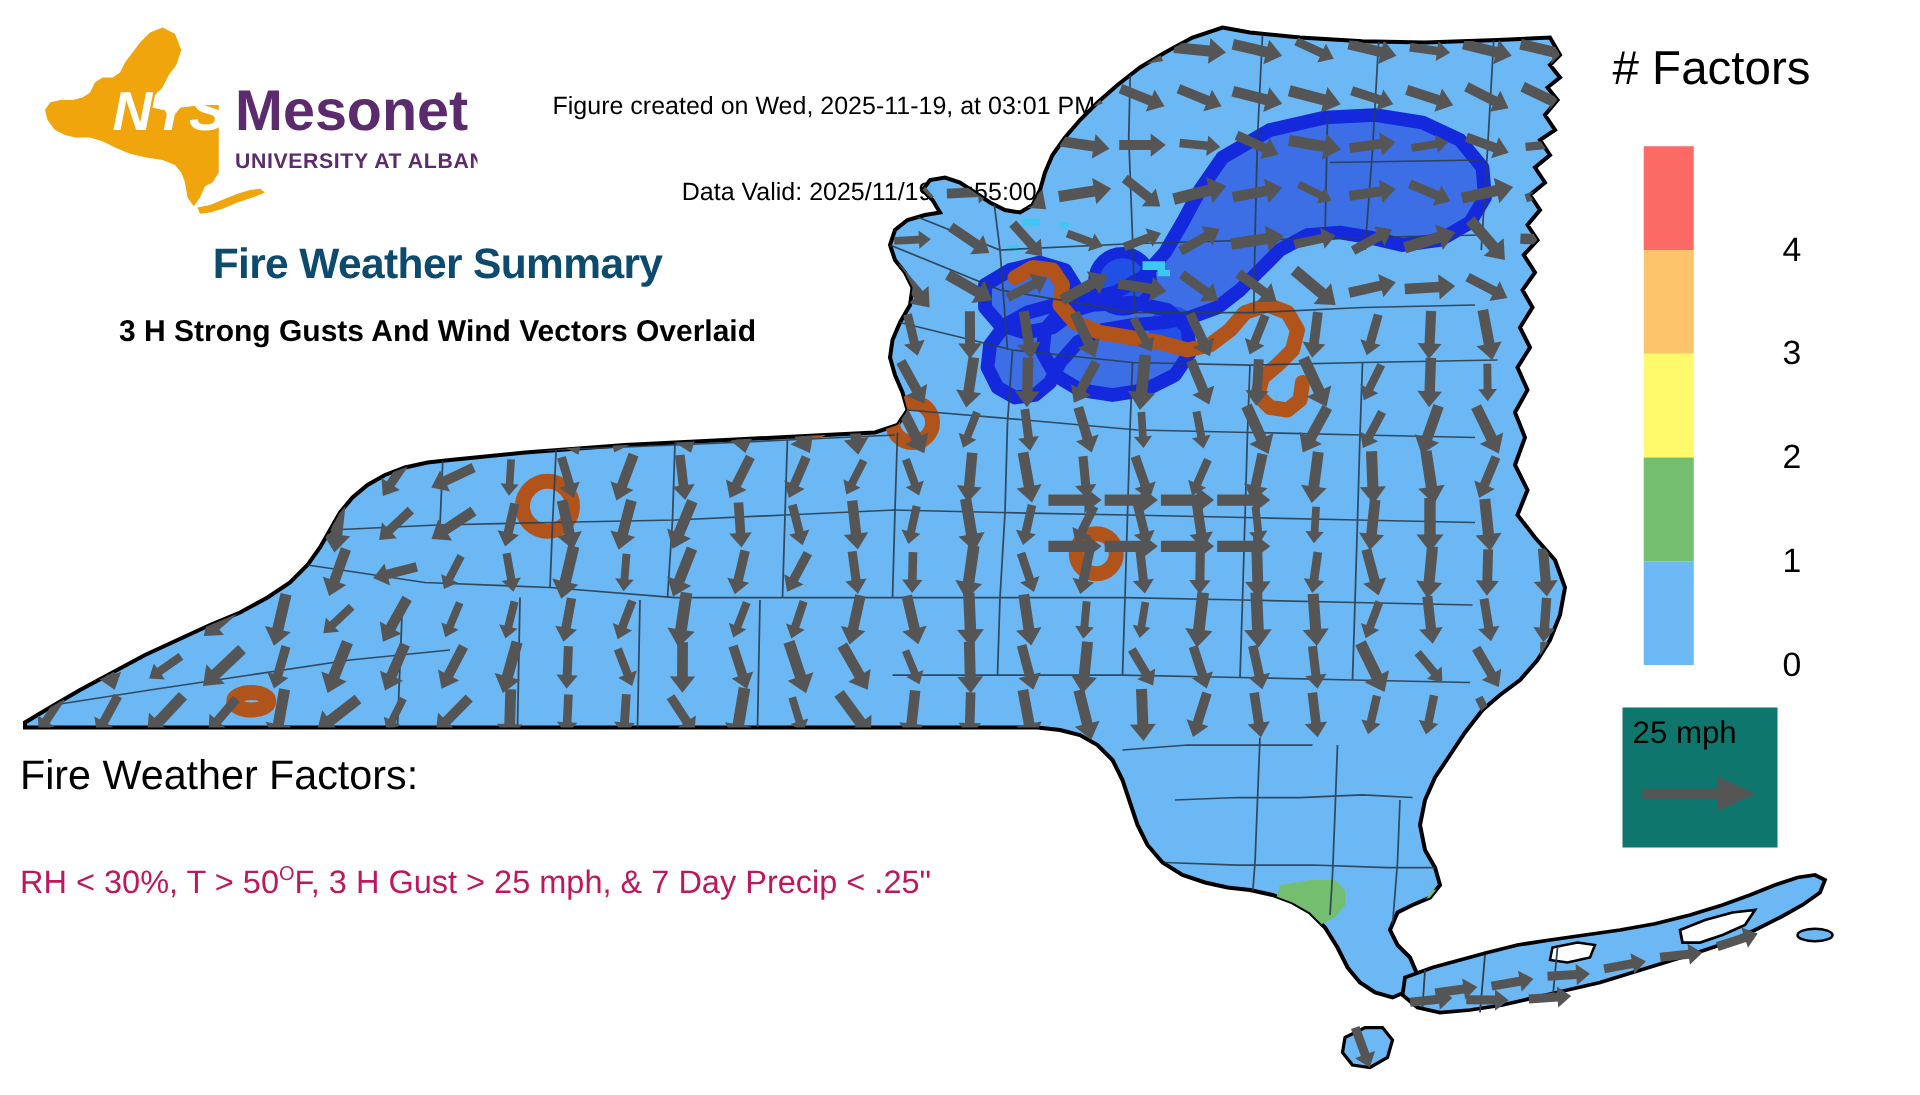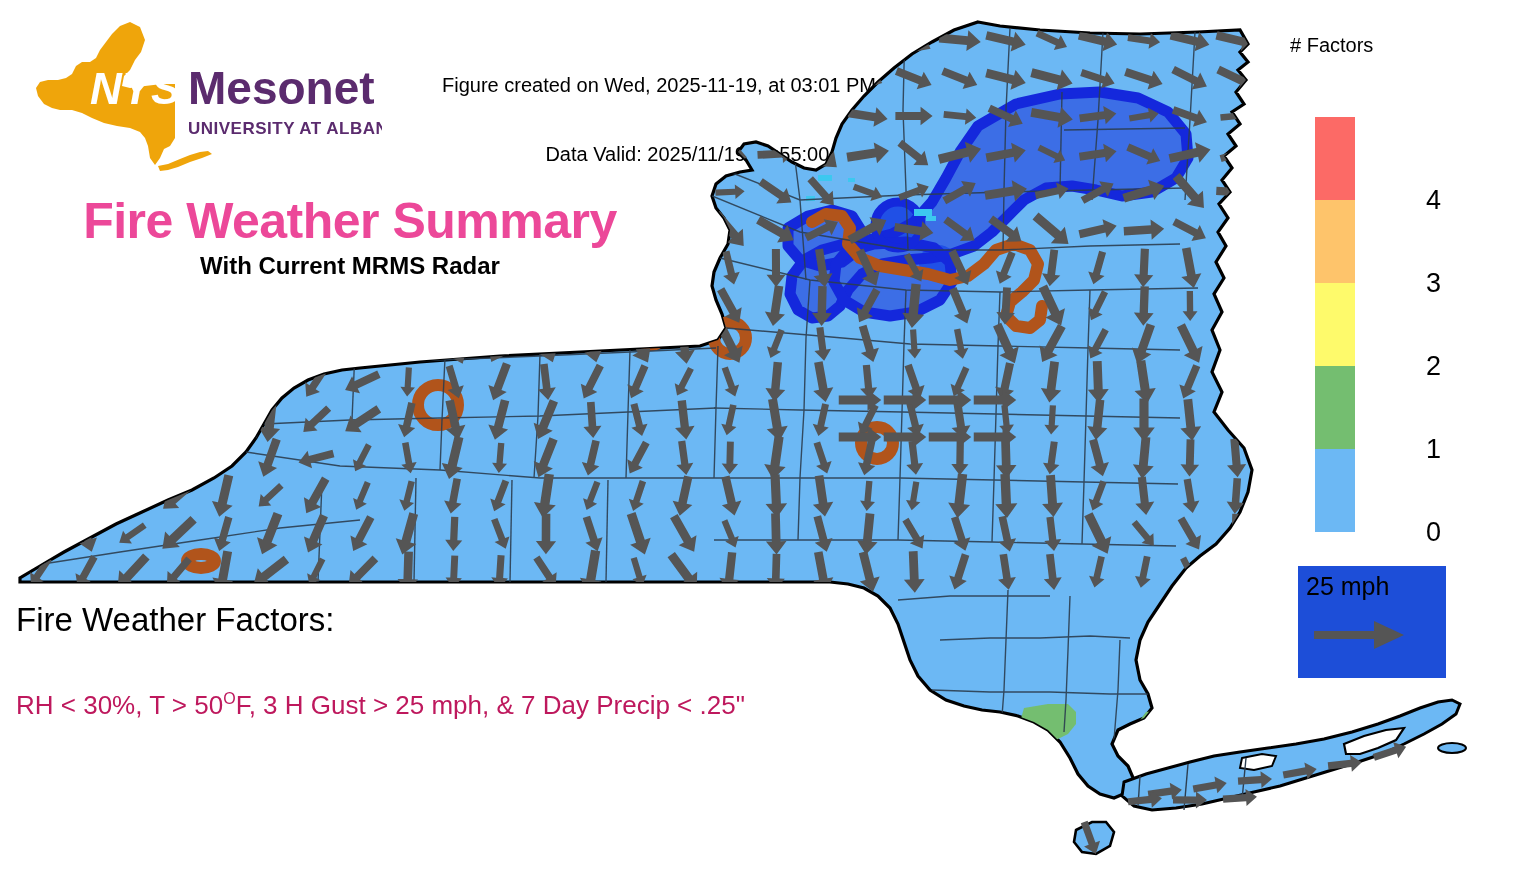--- a/index.html
+++ b/index.html
@@ -23,21 +23,21 @@
   }
 
   
   .logo-wrap{position:absolute;left:12px;top:18px;width:370px;height:160px;}
   .logo-wrap svg{display:block;}
 
   
   .title-main{
     position:absolute;left:40px;top:192px;width:620px;
     text-align:center;
-    font-size:50px;font-weight:bold;color:#ec4899;letter-spacing:-0.5px;
+    font-size:34px;font-weight:bold;color:#0c4a6e;letter-spacing:-0.5px;
   }
   .title-sub{
     position:absolute;left:20px;top:252px;width:660px;
     text-align:center;
     font-size:24px;font-weight:bold;color:#000;line-height:27px;
   }
 
   
   .factors-head{
     position:absolute;left:16px;top:601px;
@@ -48,37 +48,37 @@
     font-size:26px;color:#be185d;white-space:nowrap;
   }
   .fl1{top:690px;}
   .fl2{top:740px;}
   .fl3{top:818px;}
   .sup{font-size:16px;vertical-align:super;}
 
   
   .cb-title{
     position:absolute;left:1290px;top:34px;width:200px;
-    font-size:20px;color:#000;text-align:left;
+    font-size:38px;color:#000;text-align:left;
   }
   .cbar{
     position:absolute;left:1315px;top:117px;width:40px;height:415px;
   }
   .cbar .band{width:100%;height:83px;}
   .cb-ticks{position:absolute;left:1364px;top:117px;width:70px;height:415px;}
   .cb-ticks span{
     position:absolute;left:62px;
     font-size:27px;color:#000;
     transform:translate(0,-50%);
   }
 
   
   .wlegend{
-    position:absolute;left:1298px;top:566px;width:148px;height:112px;
-    background:#1d4ed8;
+    position:absolute;left:1298px;top:566px;width:124px;height:112px;
+    background:#0f766e;
   }
   .wlegend .wtxt{
     position:absolute;left:8px;top:6px;
     font-size:25px;color:#000;white-space:nowrap;
   }
   .wlegend .warrow{position:absolute;left:14px;top:52px;}
 
   
   .map{position:absolute;left:0;top:0;width:1536px;height:876px;}
   .map svg{display:block;}
@@ -108,21 +108,21 @@
       <text x="78" y="86" font-family="'Liberation Sans',sans-serif" font-size="44" font-weight="bold" font-style="italic" fill="#FFFFFF">NYS</text>
 
       <text x="176" y="86" font-family="'Liberation Sans',sans-serif" font-size="46" font-weight="bold" fill="#5B2B6E">Mesonet</text>
 
       <text x="176" y="116" font-family="'Liberation Sans',sans-serif" font-size="17" font-weight="bold" letter-spacing="0.5" fill="#5B2B6E">UNIVERSITY AT ALBANY</text>
     </svg>
   </div>
 
   <div class="title-main">Fire Weather Summary</div>
   <div class="title-sub">
-    <div>With Current MRMS Radar</div>
+    <div>3 H Strong Gusts And Wind Vectors Overlaid</div>
   </div>
 
   <div class="map">
     <svg width="1536" height="876" viewBox="0 0 1536 876">
       <defs>
 
         <clipPath id="nyclip">
           <path d="M978 22 L1000 26 L1040 30 L1090 33 L1140 34 L1198 32 L1240 30
                    L1248 44 L1240 52 L1248 62 L1238 70 L1246 80 L1236 92 L1244 104
                    L1232 112 L1240 124 L1228 134 L1236 146 L1224 156 L1232 168

